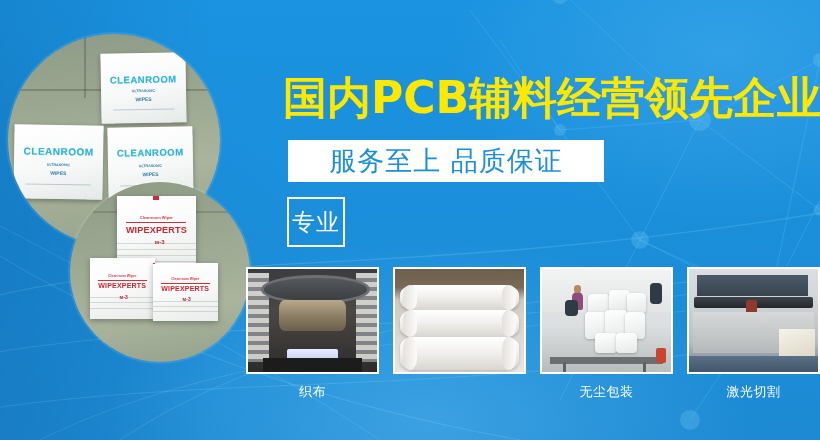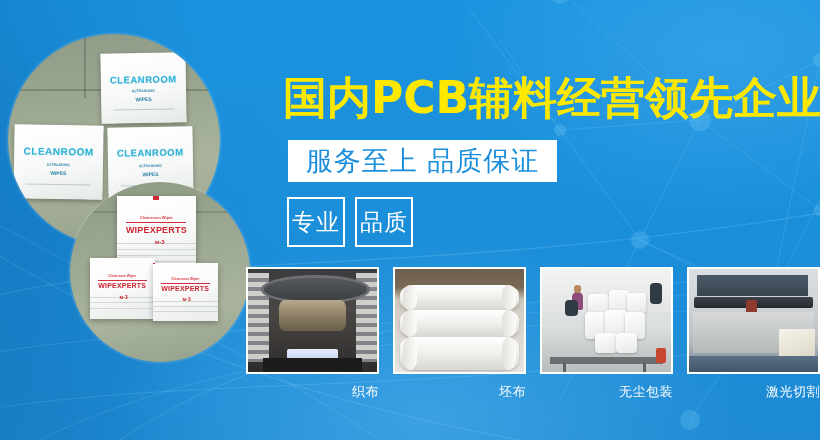--- a/index.html
+++ b/index.html
@@ -84,33 +84,33 @@
     font-size:44px;line-height:52px;font-weight:bold;
     color:#ffe800;
     letter-spacing:0px;
     white-space:nowrap;
     font-family:"DejaVu Sans","Liberation Sans",sans-serif;
   }
 
   
   .subbar{
     position:absolute;left:288px;top:140px;
-    width:269px;height:42px;
+    width:316px;height:42px;
     background:#ffffff;
     display:flex;align-items:center;justify-content:center;
   }
   .subbar span{
     color:#1b8fdb;font-size:27px;font-weight:normal;letter-spacing:1px;
     font-family:"DejaVu Sans","Liberation Sans",sans-serif;
   }
 
   
   .tags{
     position:absolute;left:287px;top:197px;
-    display:flex;gap:10px;
+    display:flex;gap:28px;
   }
   .tag{
     width:58px;height:50px;
     border:2px solid #ffffff;
     display:flex;align-items:center;justify-content:center;
     color:#ffffff;font-size:23px;letter-spacing:1px;
     font-family:"DejaVu Sans","Liberation Sans",sans-serif;
     box-sizing:border-box;
   }
 
@@ -119,21 +119,21 @@
     position:absolute;left:246px;top:267px;
     display:flex;gap:14px;
   }
   .thumb{width:133px;}
   .thumb-frame{
     width:133px;height:107px;
     border:2px solid #ffffff;box-sizing:border-box;
     overflow:hidden;position:relative;background:#3a4650;
   }
   .thumb-cap{
-    text-align:right;color:#ffffff;font-size:13px;
+    text-align:center;color:#ffffff;font-size:13px;
     margin-top:9px;letter-spacing:.5px;
     font-family:"DejaVu Sans","Liberation Sans",sans-serif;
   }
 
   
   .art-knit{position:absolute;inset:0;background:linear-gradient(180deg,#3c3c3e 0%,#4a4744 40%,#2e2c2b 100%);}
   .art-knit .drum{
     position:absolute;left:24%;top:30%;width:52%;height:30%;
     background:linear-gradient(180deg,#b8a88c 0%,#8a7c63 55%,#6a5f4c 100%);
     border-radius:6px/8px;
@@ -334,21 +334,20 @@
   </div>
 
   <div class="headline">国内PCB辅料经营领先企业</div>
 
   <div class="subbar">
     <span>服务至上 品质保证</span>
   </div>
 
   <div class="tags">
     <div class="tag">专业</div>
-    <div class="tag">品质</div>
   </div>
 
   <div class="thumbs">
 
     <div class="thumb">
       <div class="thumb-frame">
         <div class="art-knit">
           <div class="spools-l"></div>
             <div class="spools-r"></div>
           <div class="ring"></div>
@@ -370,21 +369,20 @@
           <div class="roll" style="top:40%;height:26%;">
               <div class="cap" style="left:2%;"></div>
               <div class="cap" style="right:2%;"></div>
             </div>
           <div class="roll" style="top:66%;height:32%;">
               <div class="cap" style="left:2%;"></div>
               <div class="cap" style="right:2%;"></div>
             </div>
         </div>
       </div>
-      <div class="thumb-cap">坯布</div>
     </div>
 
     <div class="thumb">
       <div class="thumb-frame">
         <div class="art-pack">
           <div class="wall"></div>
           <div class="worker" style="left:23%;top:22%;width:9%;height:18%;"></div>
           <div class="head2" style="left:24.5%;top:16%;width:6%;height:7%;"></div>
           <div class="worker2" style="left:18%;top:30%;width:10%;height:16%;"></div>
           <div class="worker2" style="left:84%;top:14%;width:9%;height:20%;"></div>

